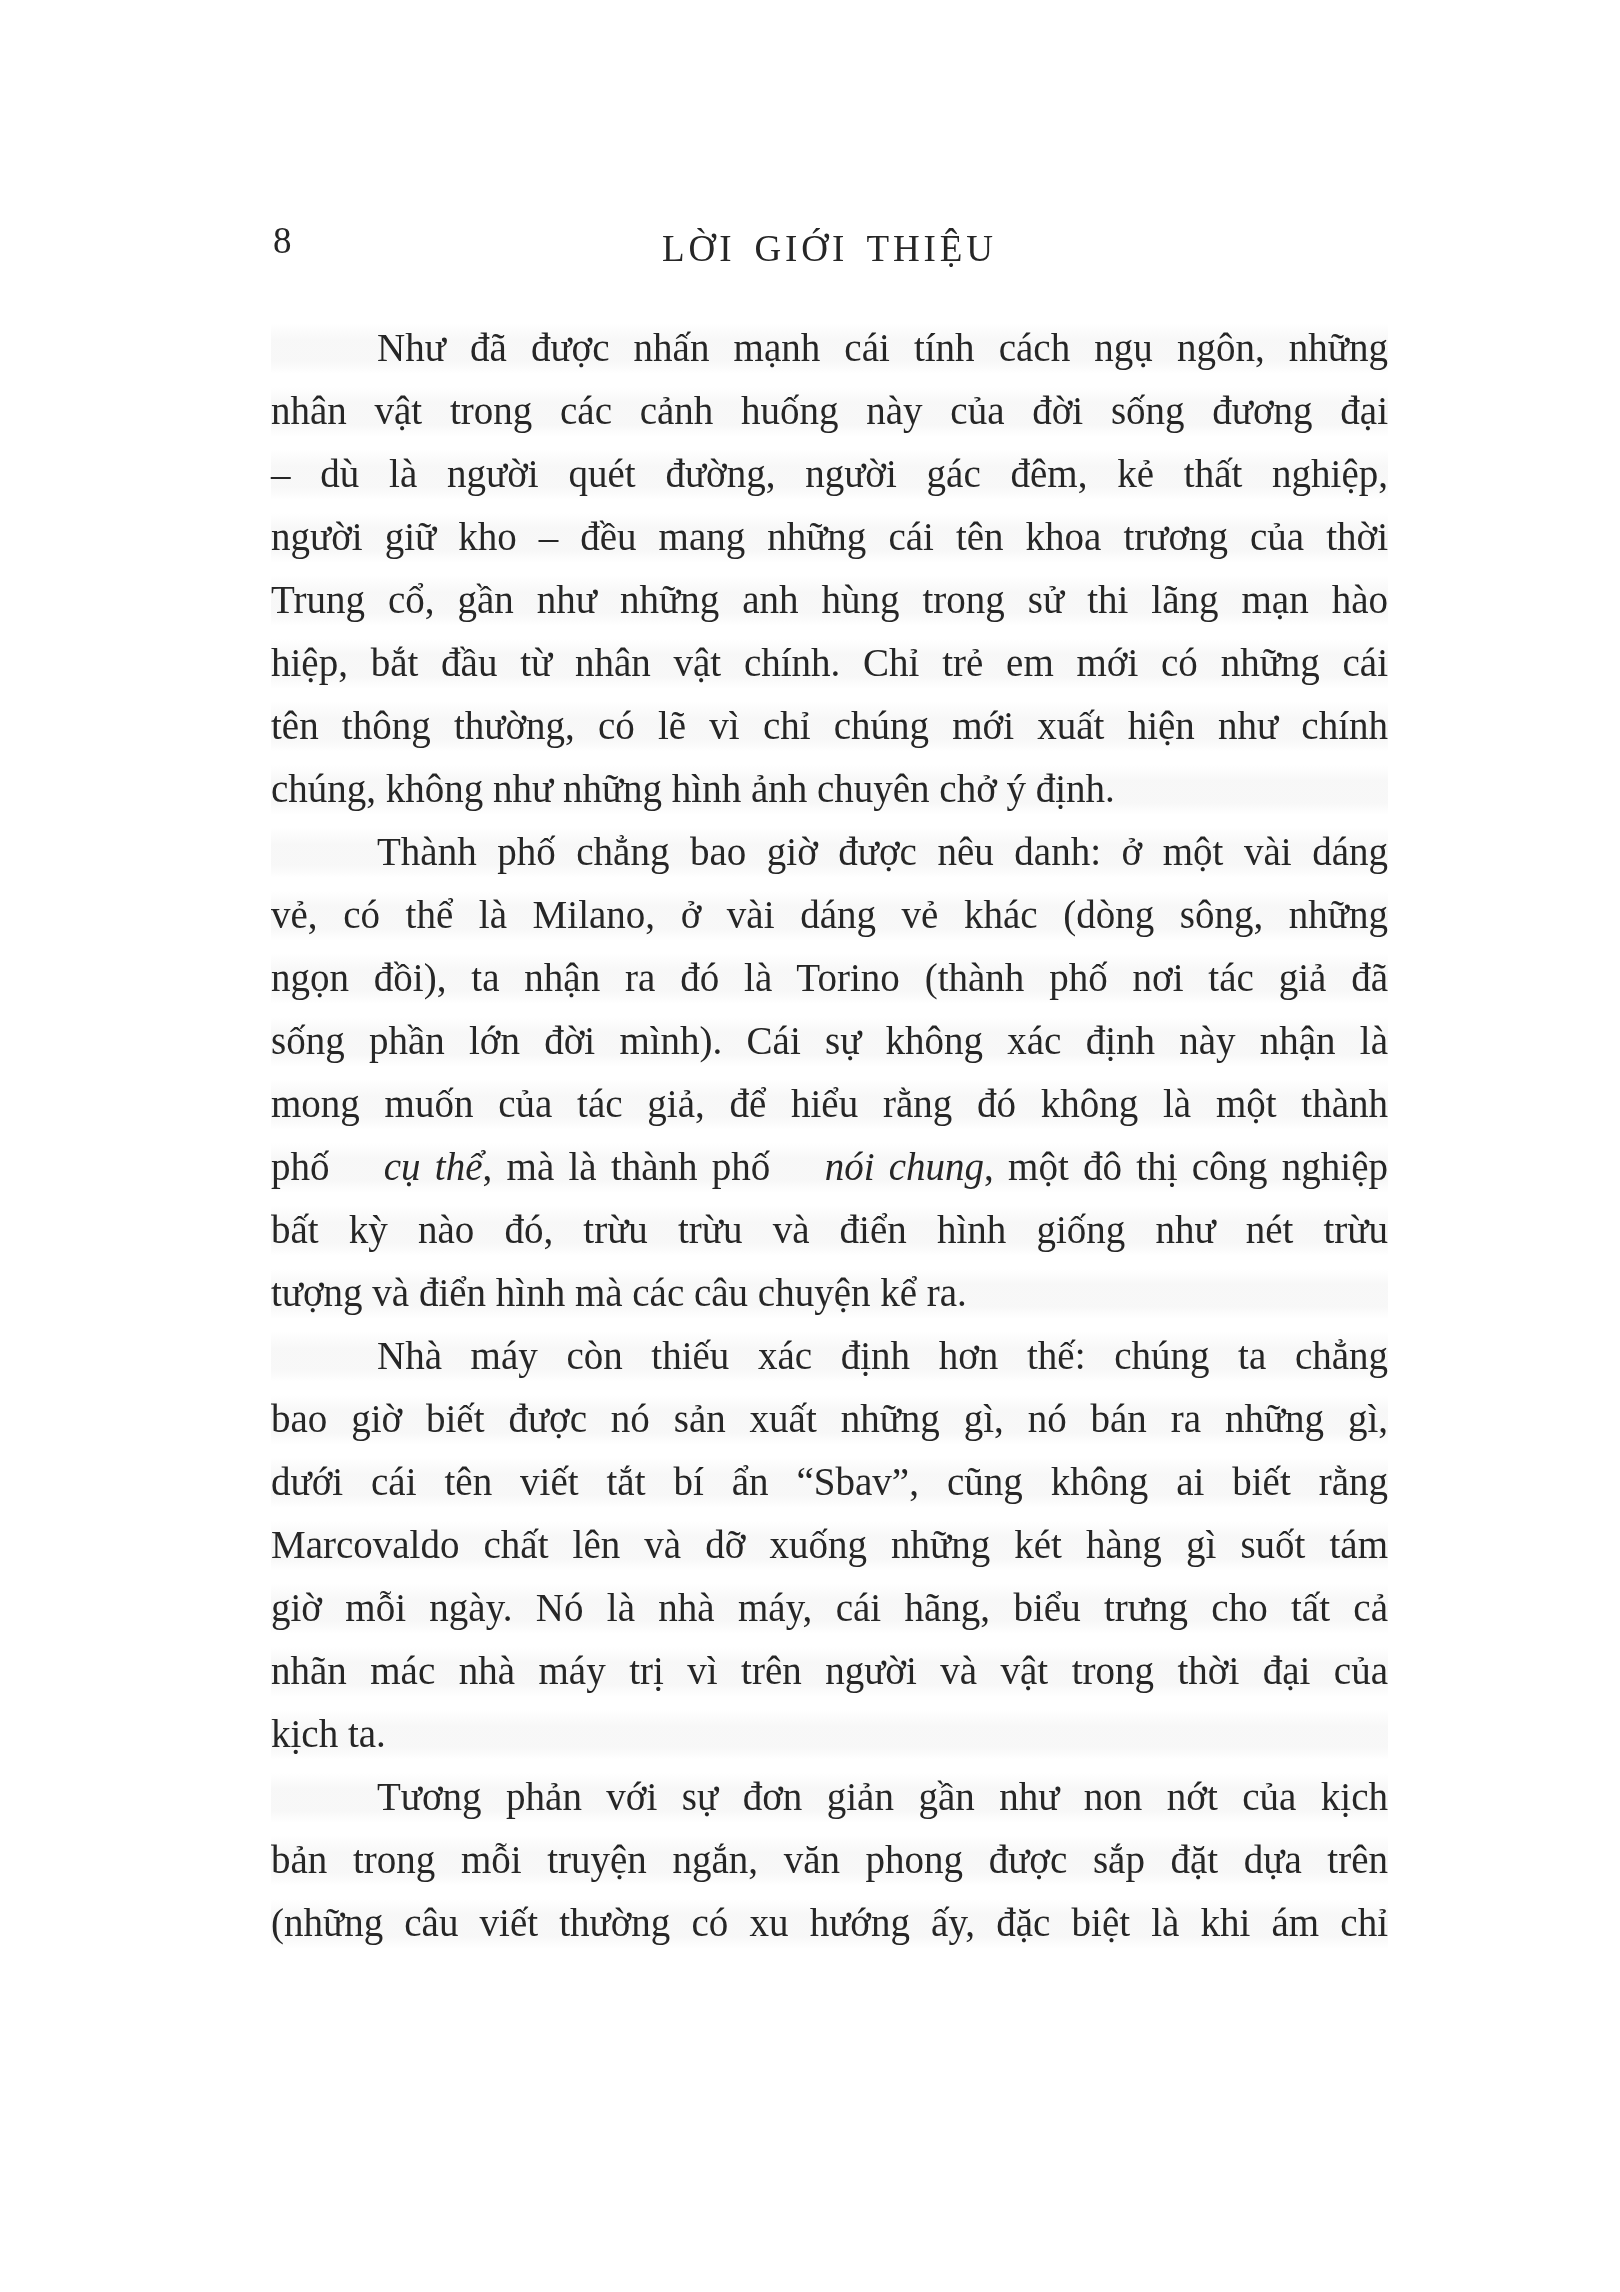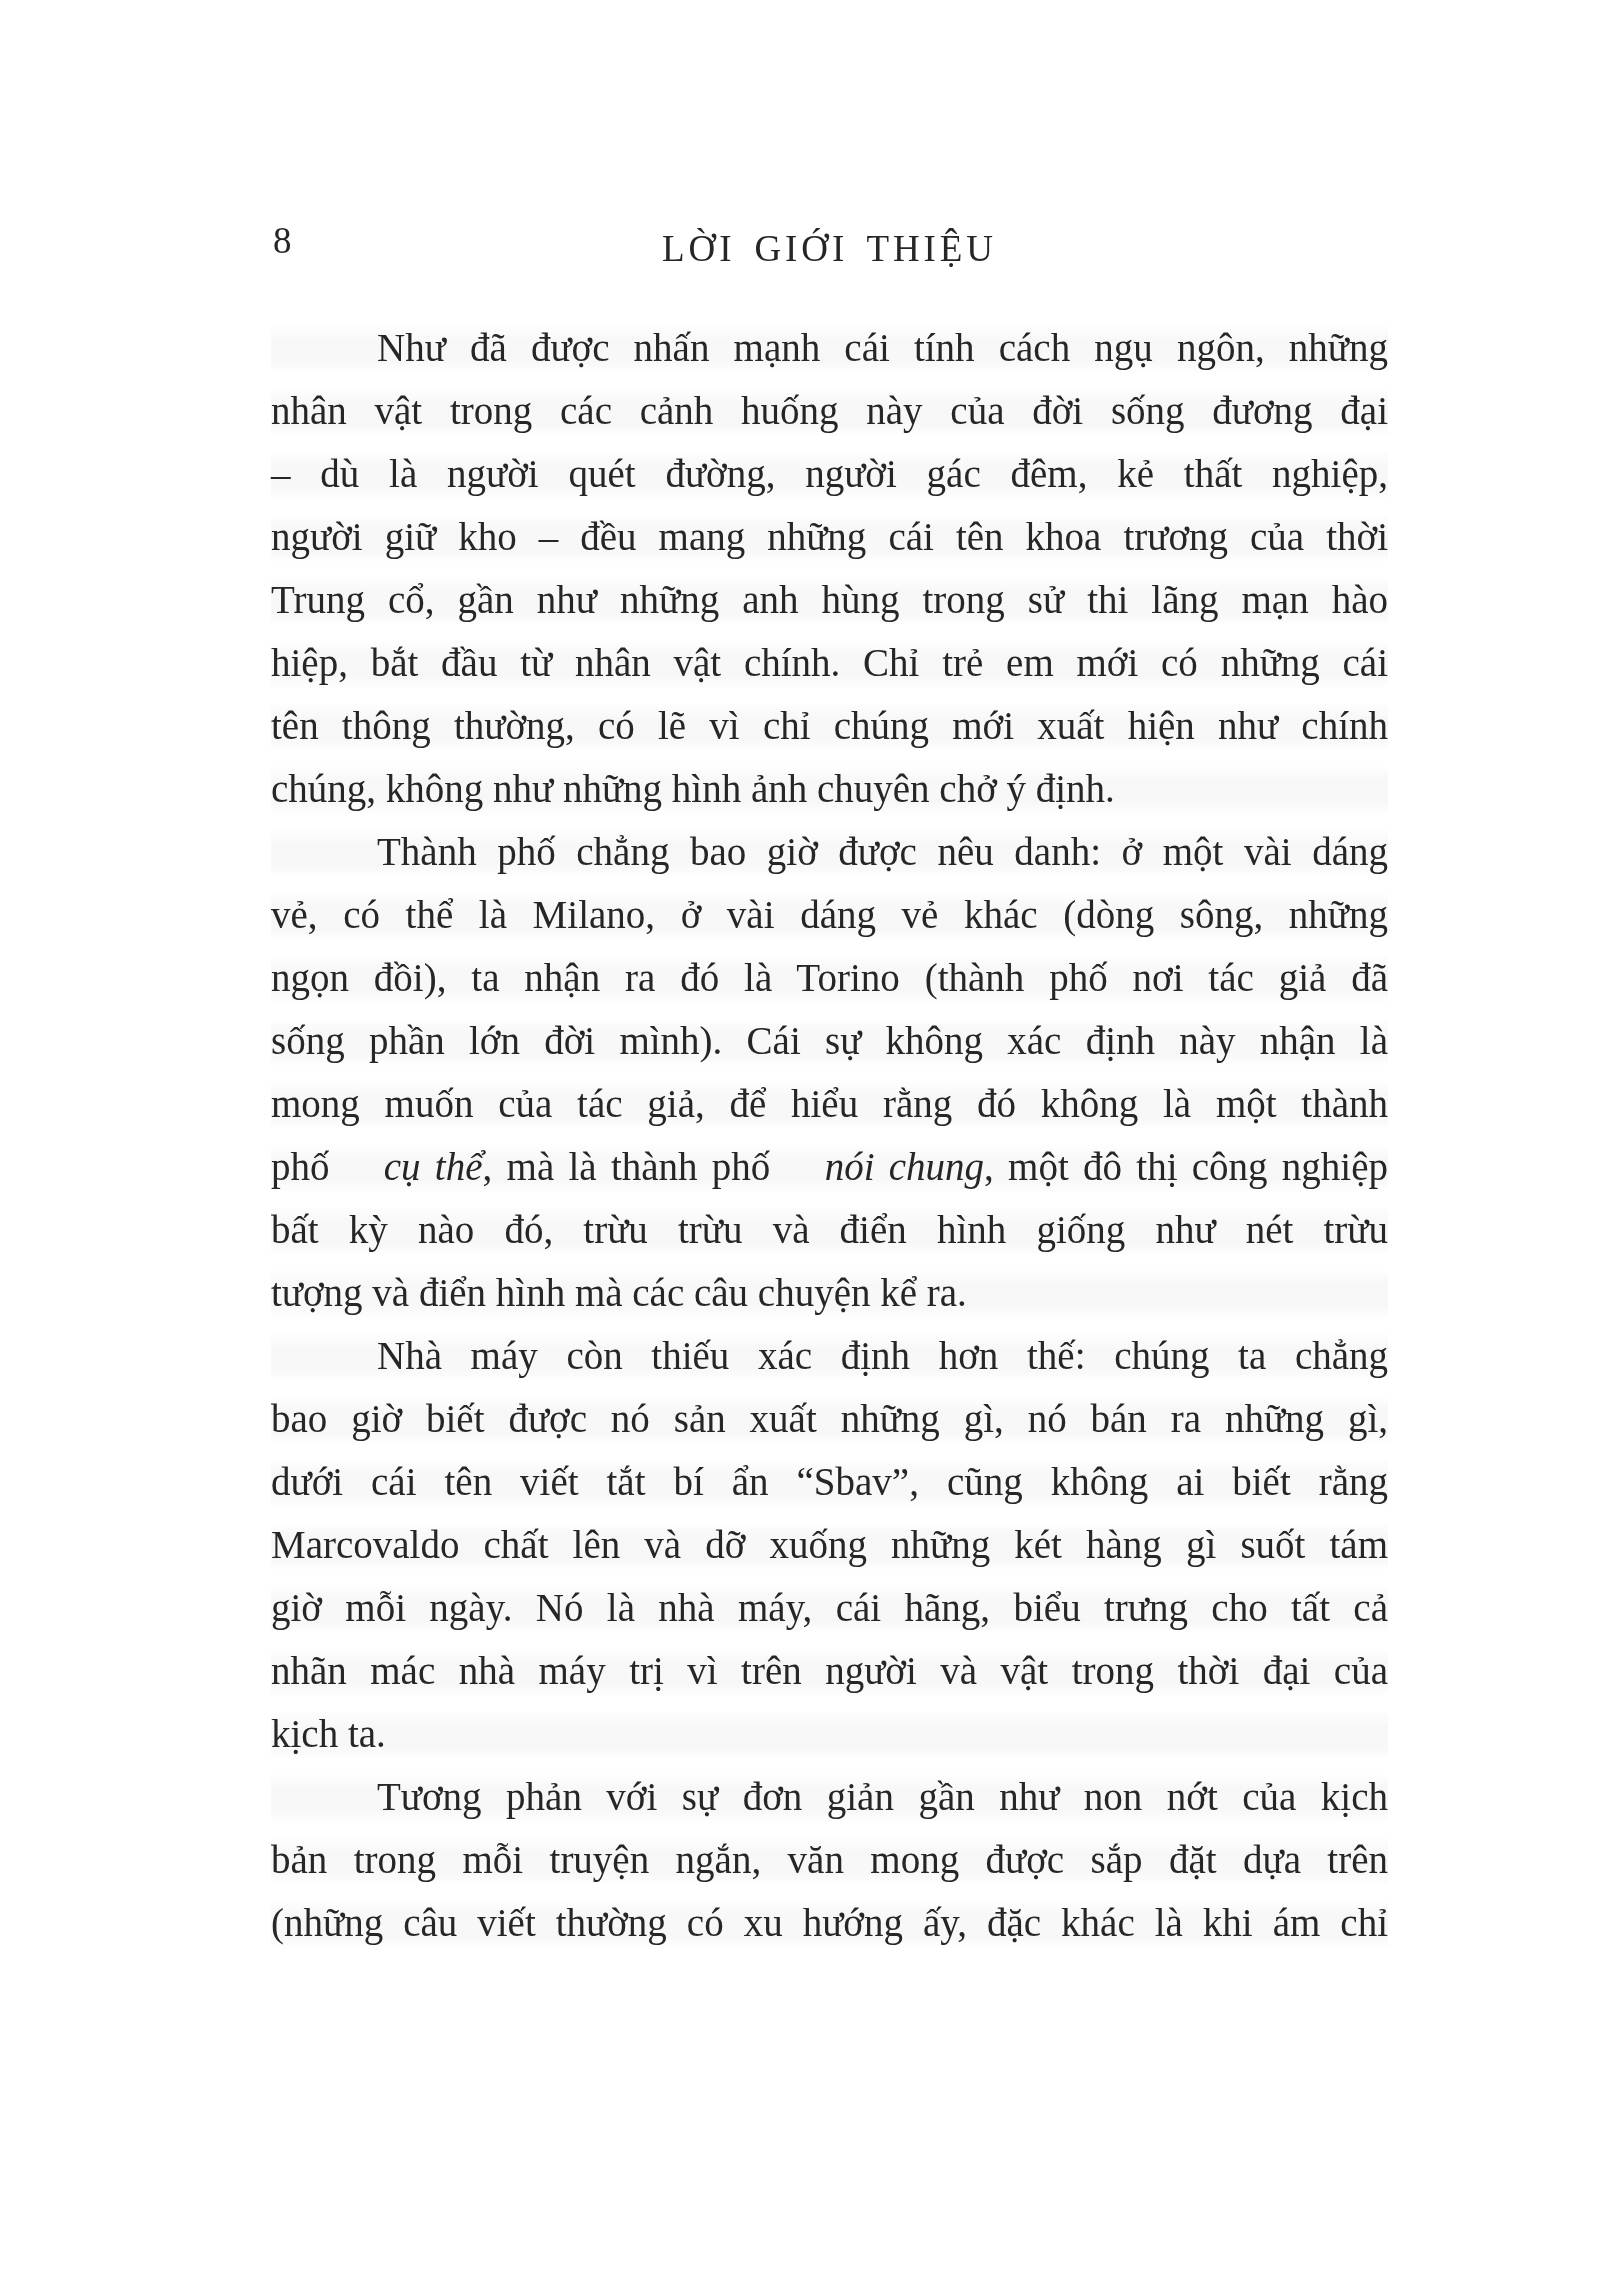--- a/index.html
+++ b/index.html
@@ -103,20 +103,20 @@
       <div class="line">bao giờ biết được nó sản xuất những gì, nó bán ra những gì,</div>
       <div class="line">dưới cái tên viết tắt bí ẩn “Sbav”, cũng không ai biết rằng</div>
       <div class="line">Marcovaldo chất lên và dỡ xuống những két hàng gì suốt tám</div>
       <div class="line">giờ mỗi ngày. Nó là nhà máy, cái hãng, biểu trưng cho tất cả</div>
       <div class="line">nhãn mác nhà máy trị vì trên người và vật trong thời đại của</div>
       <div class="line lastline">kịch ta.</div>
     </section>
 
     <section class="paragraph">
       <div class="line indent">Tương phản với sự đơn giản gần như non nớt của kịch</div>
-      <div class="line">bản trong mỗi truyện ngắn, văn mong được sắp đặt dựa trên</div>
-      <div class="line">(những câu viết thường có xu hướng ấy, đặc khác là khi ám chỉ</div>
+      <div class="line">bản trong mỗi truyện ngắn, văn phong được sắp đặt dựa trên</div>
+      <div class="line">(những câu viết thường có xu hướng ấy, đặc biệt là khi ám chỉ</div>
     </section>
 
   </main>
 
 </div>
 
 
 </body></html>

